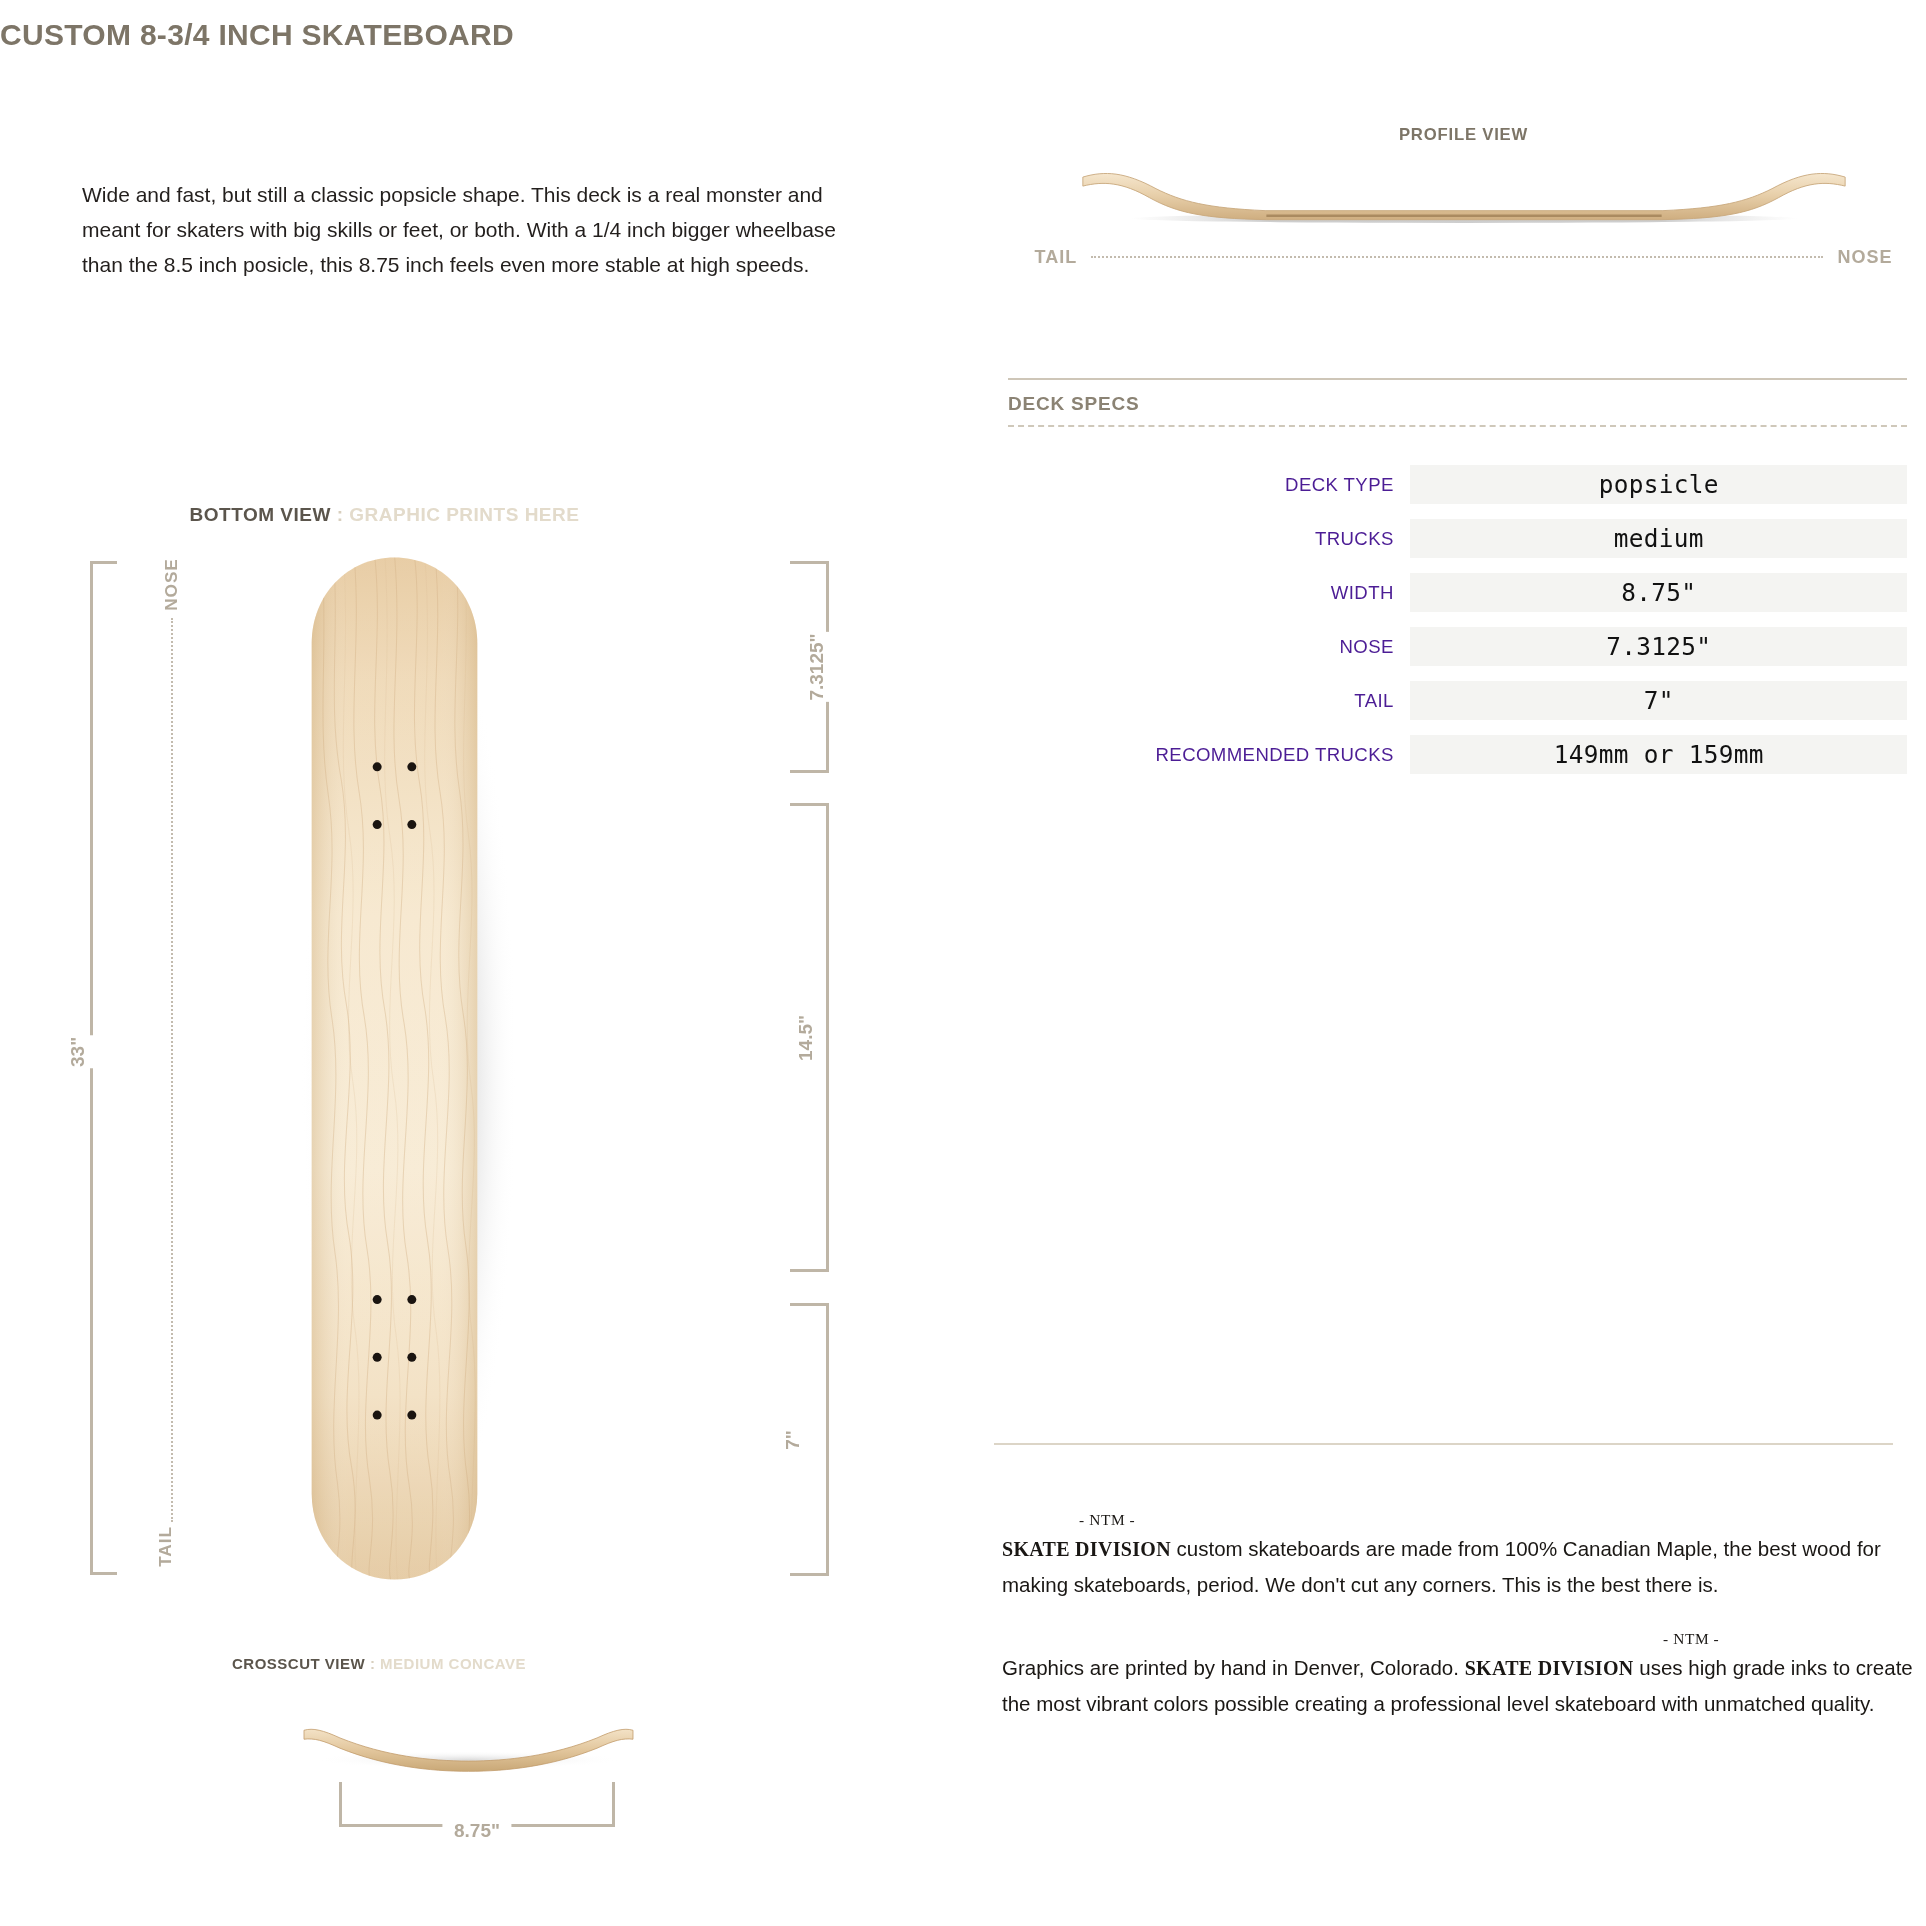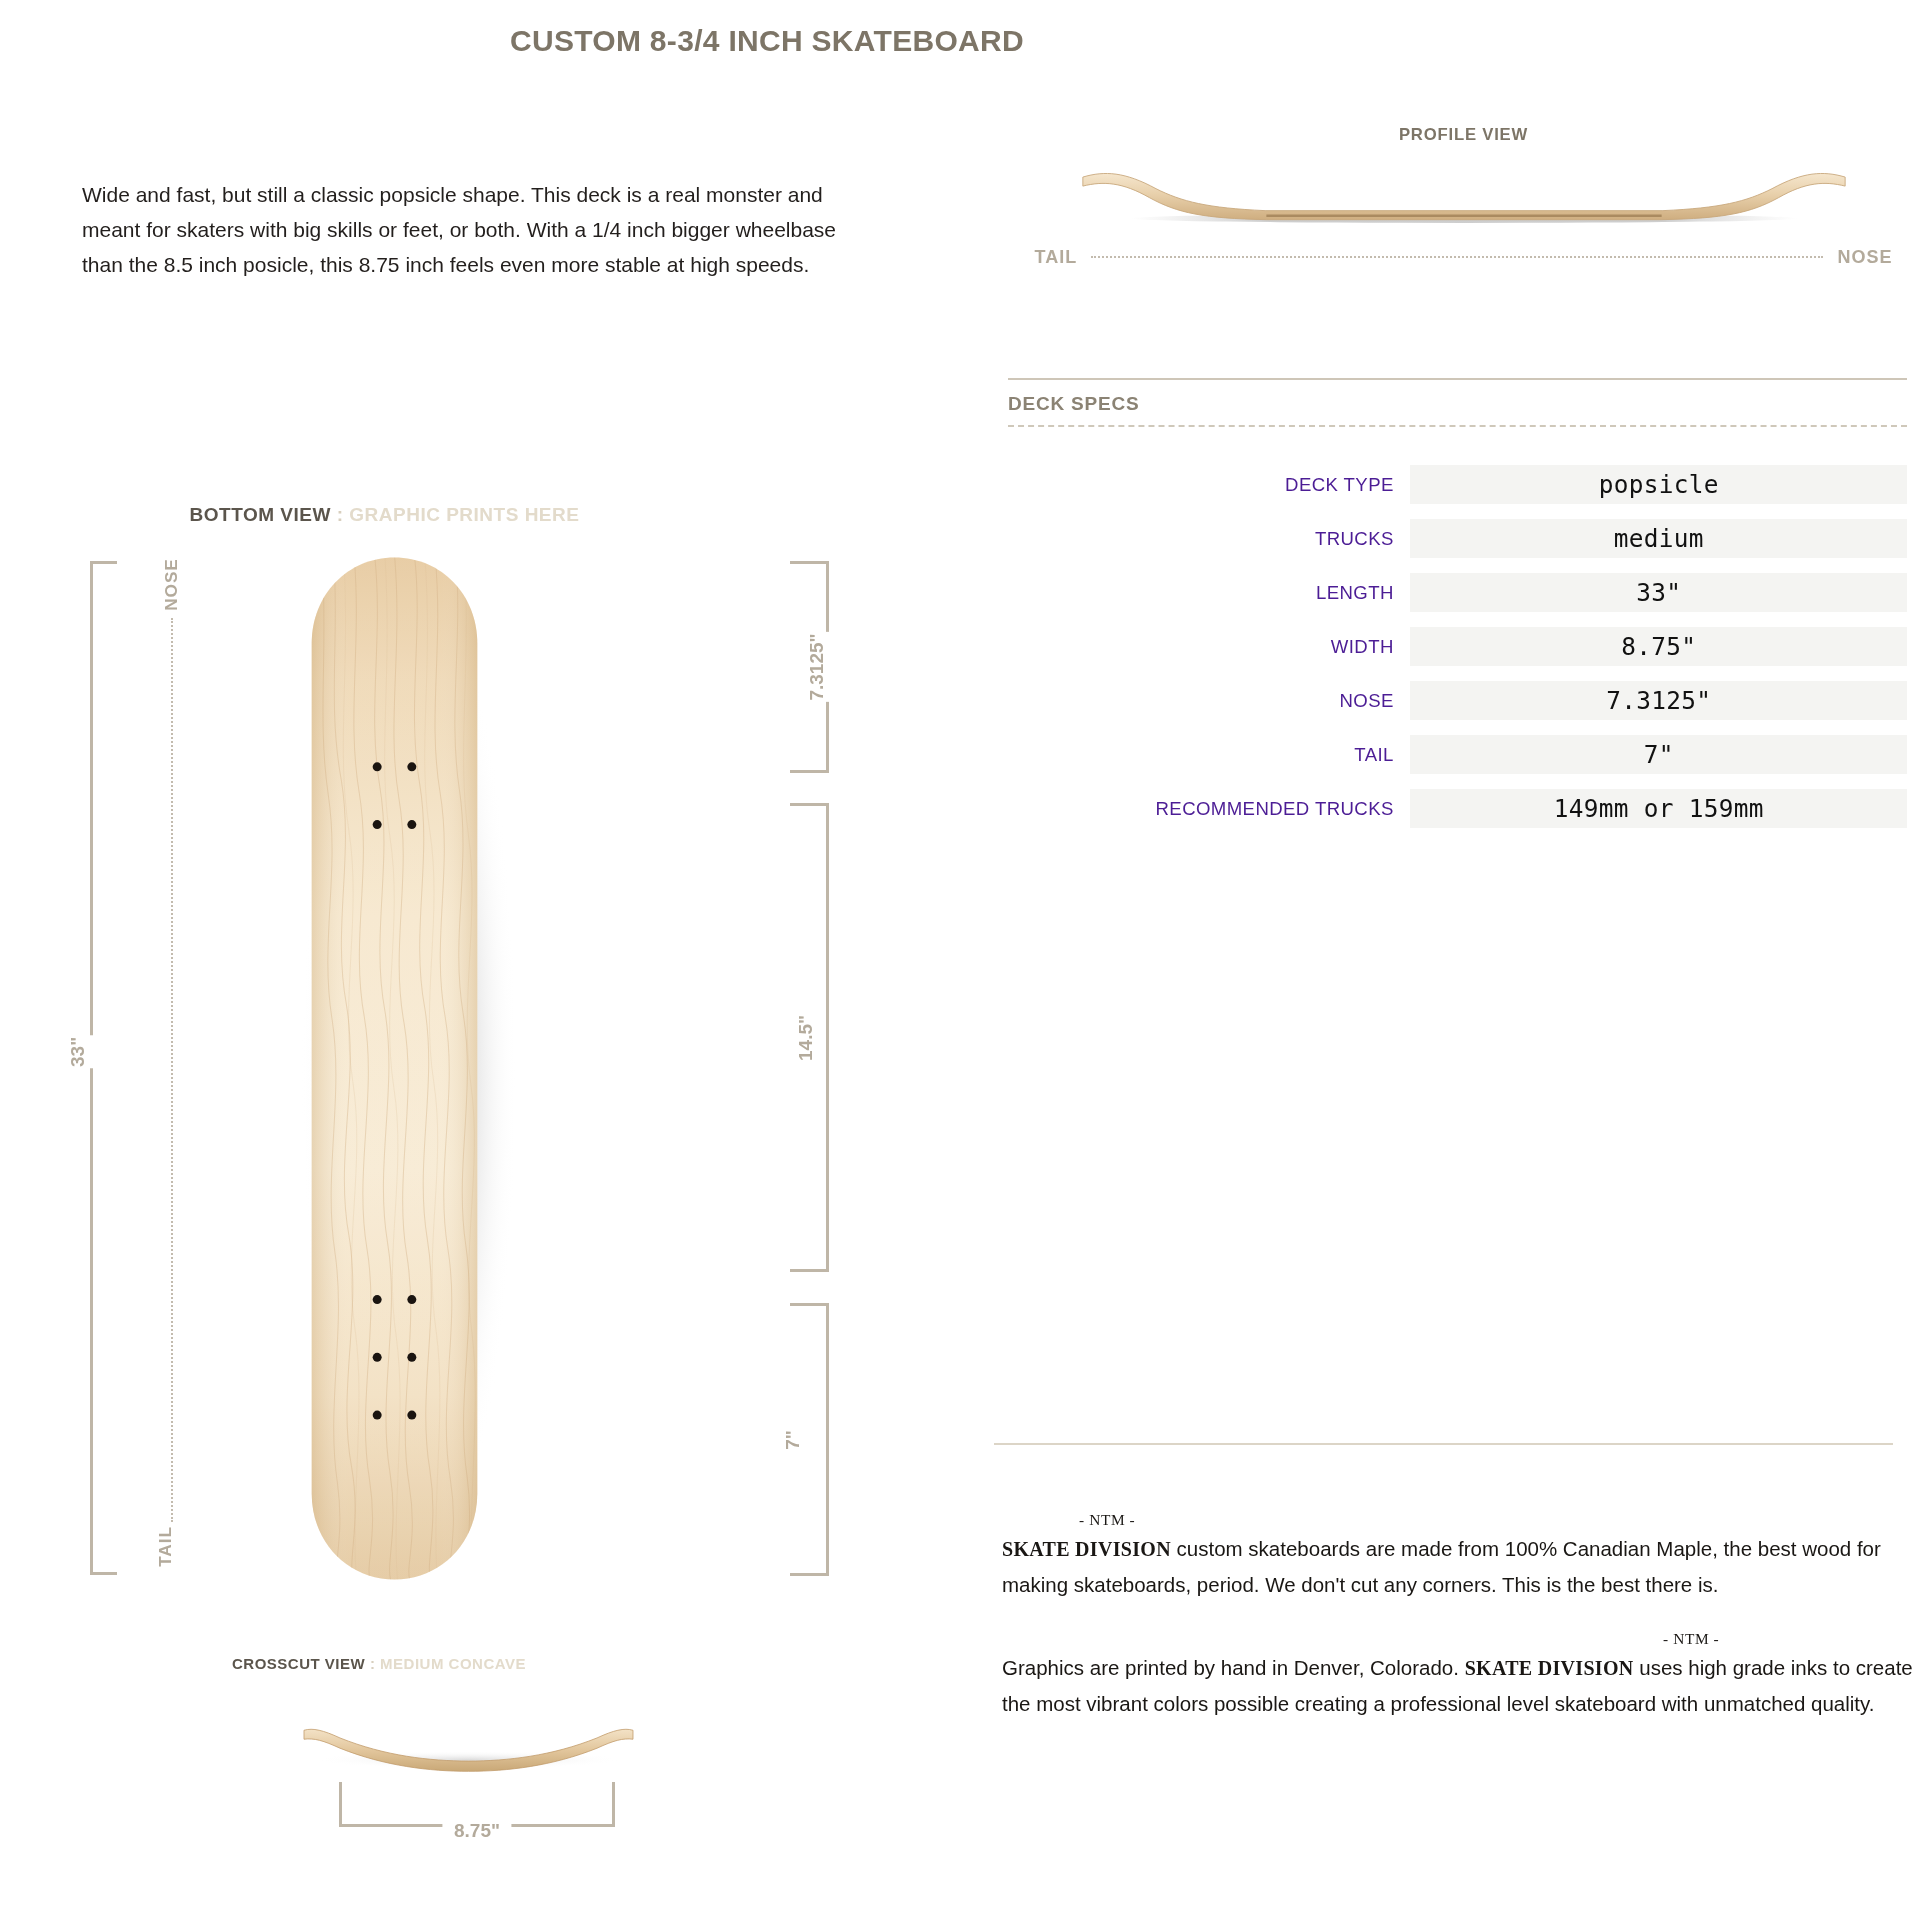--- a/index.html
+++ b/index.html
@@ -15,24 +15,23 @@
   .page {
     position: relative;
     width: 1926px;
     height: 1926px;
     background: #fff;
   }
 
   
   .page-title {
     position: absolute;
-    top: 24px;
+    top: 18px;
     left: 0;
     width: 1534px;
-    text-align: center;
     font-size: 30px;
     font-weight: bold;
     letter-spacing: 0.3px;
     color: #7d7567;
   }
 
   
   .description {
     position: absolute;
     top: 178px;
@@ -394,24 +393,20 @@
 
     <table class="specs-table">
       <tbody>
         <tr>
           <td class="spec-label">DECK TYPE</td>
           <td class="spec-value">popsicle</td>
         </tr>
         <tr>
           <td class="spec-label">TRUCKS</td>
           <td class="spec-value">medium</td>
-        </tr>
-        <tr>
-          <td class="spec-label">LENGTH</td>
-          <td class="spec-value">33"</td>
         </tr>
         <tr>
           <td class="spec-label">WIDTH</td>
           <td class="spec-value">8.75"</td>
         </tr>
         <tr>
           <td class="spec-label">NOSE</td>
           <td class="spec-value">7.3125"</td>
         </tr>
         <tr>

